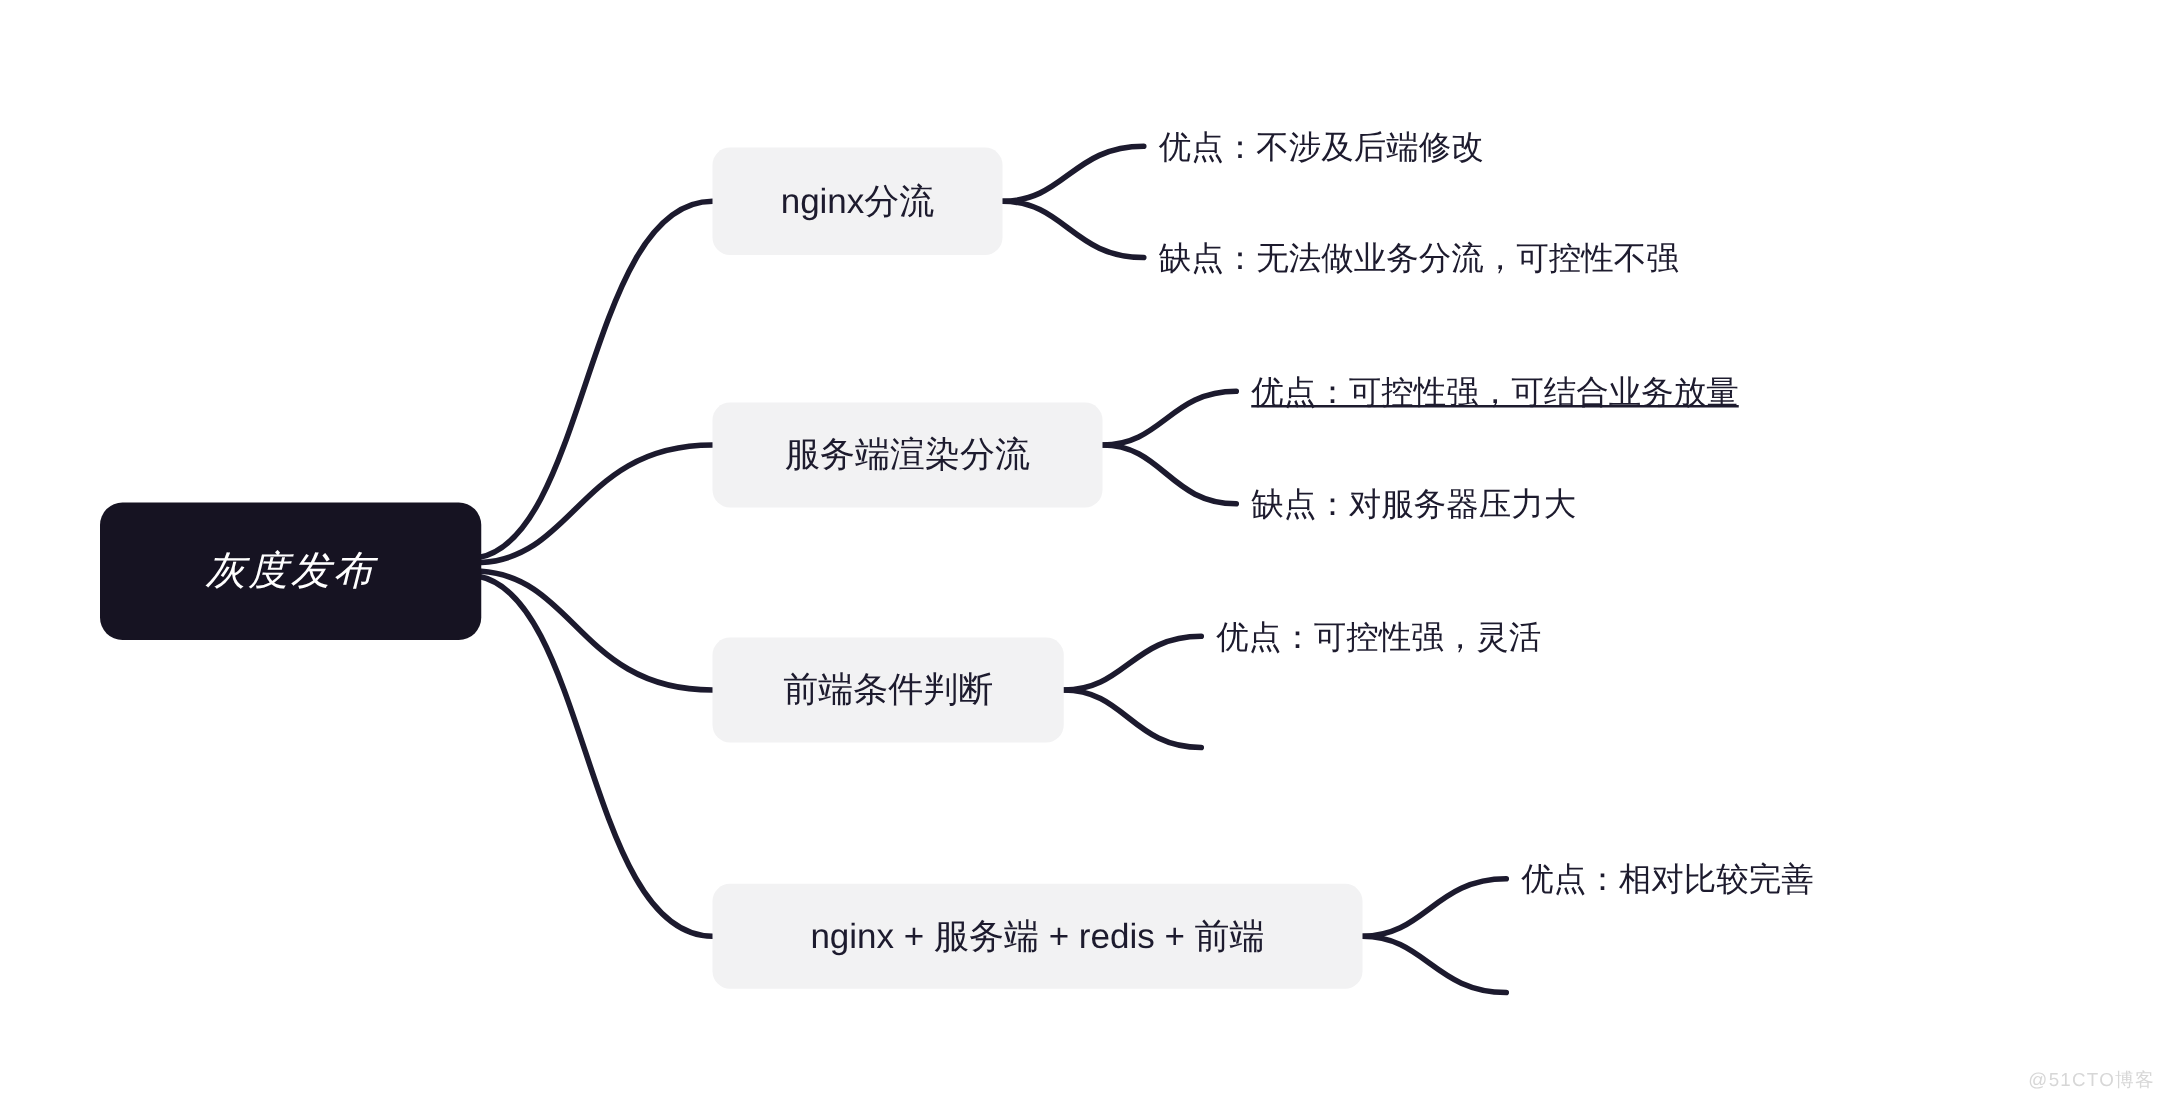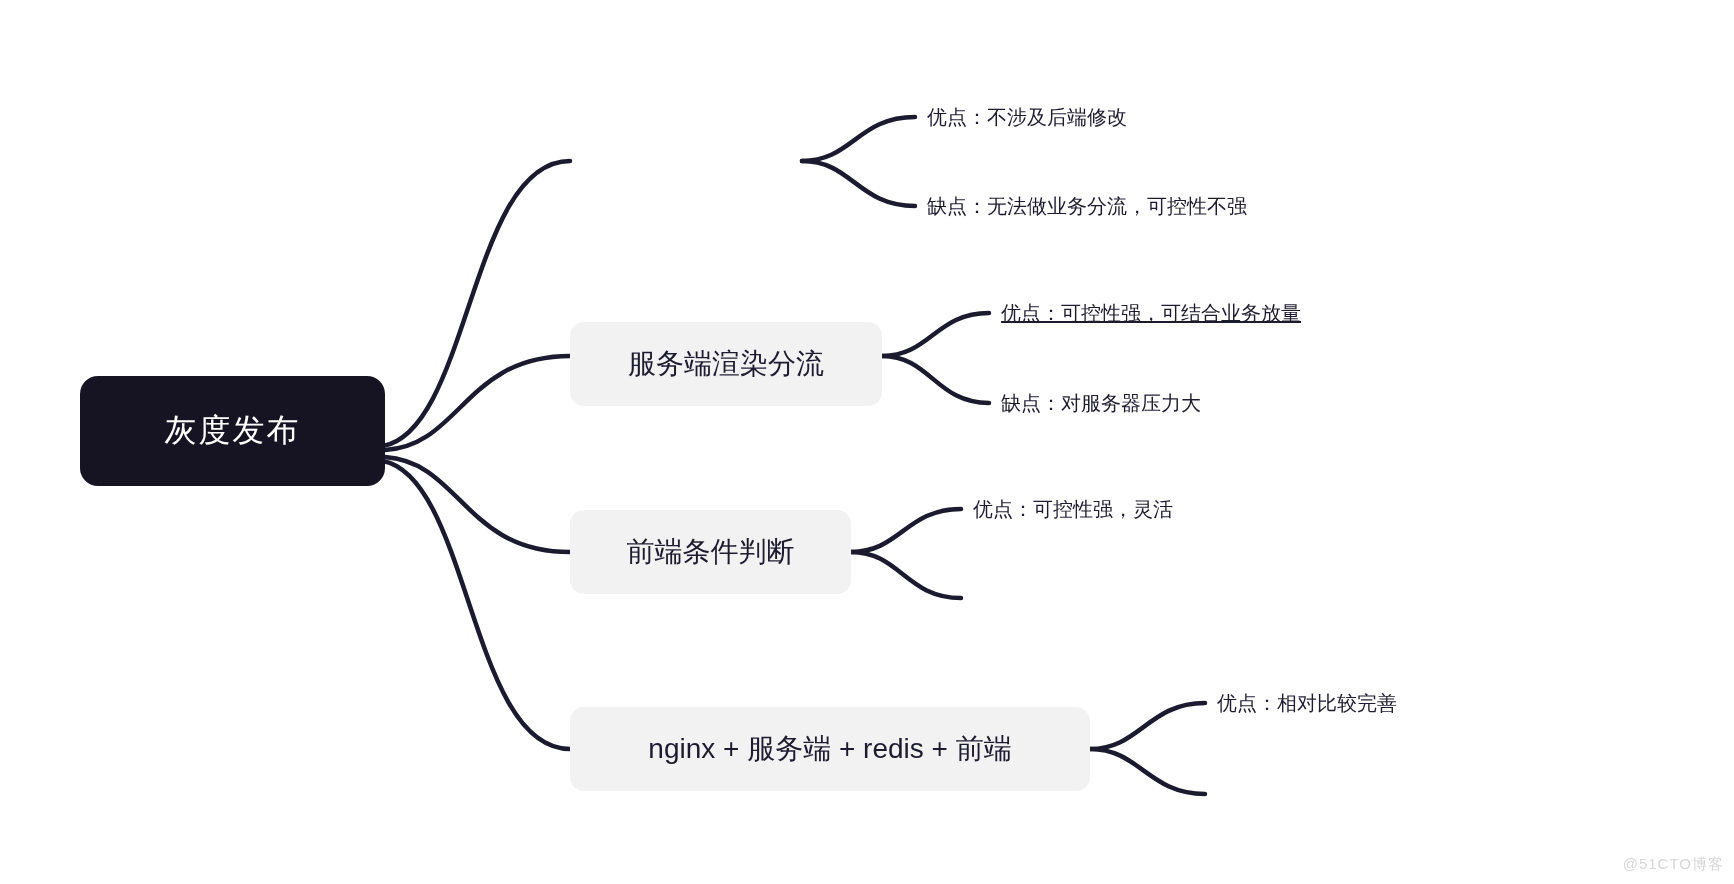--- a/index.html
+++ b/index.html
@@ -30,41 +30,42 @@
     stroke-width:4.5;
     stroke-linecap:round;
   }
   .topic{
     position:absolute;
     display:flex;align-items:center;justify-content:center;
     white-space:nowrap;
     cursor:default;
   }
   .topic.root{
-    left:80px;top:376px;width:305px;height:110px;
+    left:80px;top:402px;width:305px;height:110px;
     background:var(--root-bg);
     color:var(--root-text);
     border-radius:18px;
     font-size:32px;
     letter-spacing:2px;
+    font-style:italic;
   }
   .topic.branch{
     background:var(--branch-bg);
     color:var(--text-dark);
     border-radius:14px;
     font-size:28px;
   }
   .topic.branch.b1{left:570px;top:118px;width:232px;height:86px;}
   .topic.branch.b2{left:570px;top:322px;width:312px;height:84px;}
   .topic.branch.b3{left:570px;top:510px;width:281px;height:84px;}
   .topic.branch.b4{left:570px;top:707px;width:520px;height:84px;}
   .leaf{
     position:absolute;
     color:var(--text-dark);
-    font-size:20px;
+    font-size:26px;
     line-height:34px;
     white-space:nowrap;
     cursor:default;
   }
   .leaf.b1p{left:927px;top:100px;}
   .leaf.b1c{left:927px;top:189px;}
   .leaf.b2p{left:1001px;top:296px;text-decoration:underline;}
   .leaf.b2c{left:1001px;top:386px;}
   .leaf.b3p{left:973px;top:492px;}
   .leaf.b3c{left:973px;top:581px;}
@@ -100,20 +101,21 @@
 
     <path d="M 851 552 C 900 552, 906 509, 961 509"></path>
     <path d="M 851 552 C 900 552, 906 598, 961 598"></path>
 
     <path d="M 1090 749 C 1140 749, 1148 703, 1205 703"></path>
     <path d="M 1090 749 C 1140 749, 1148 794, 1205 794"></path>
   </svg>
 
   <div class="topic root">灰度发布</div>
 
+  <div class="topic branch b1">nginx分流</div>
   <div class="topic branch b2">服务端渲染分流</div>
   <div class="topic branch b3">前端条件判断</div>
   <div class="topic branch b4">nginx + 服务端 + redis + 前端</div>
 
   <div class="leaf b1p">优点：不涉及后端修改</div>
   <div class="leaf b1c">缺点：无法做业务分流，可控性不强</div>
 
   <div class="leaf b2p">优点：可控性强，可结合业务放量</div>
   <div class="leaf b2c">缺点：对服务器压力大</div>
 

